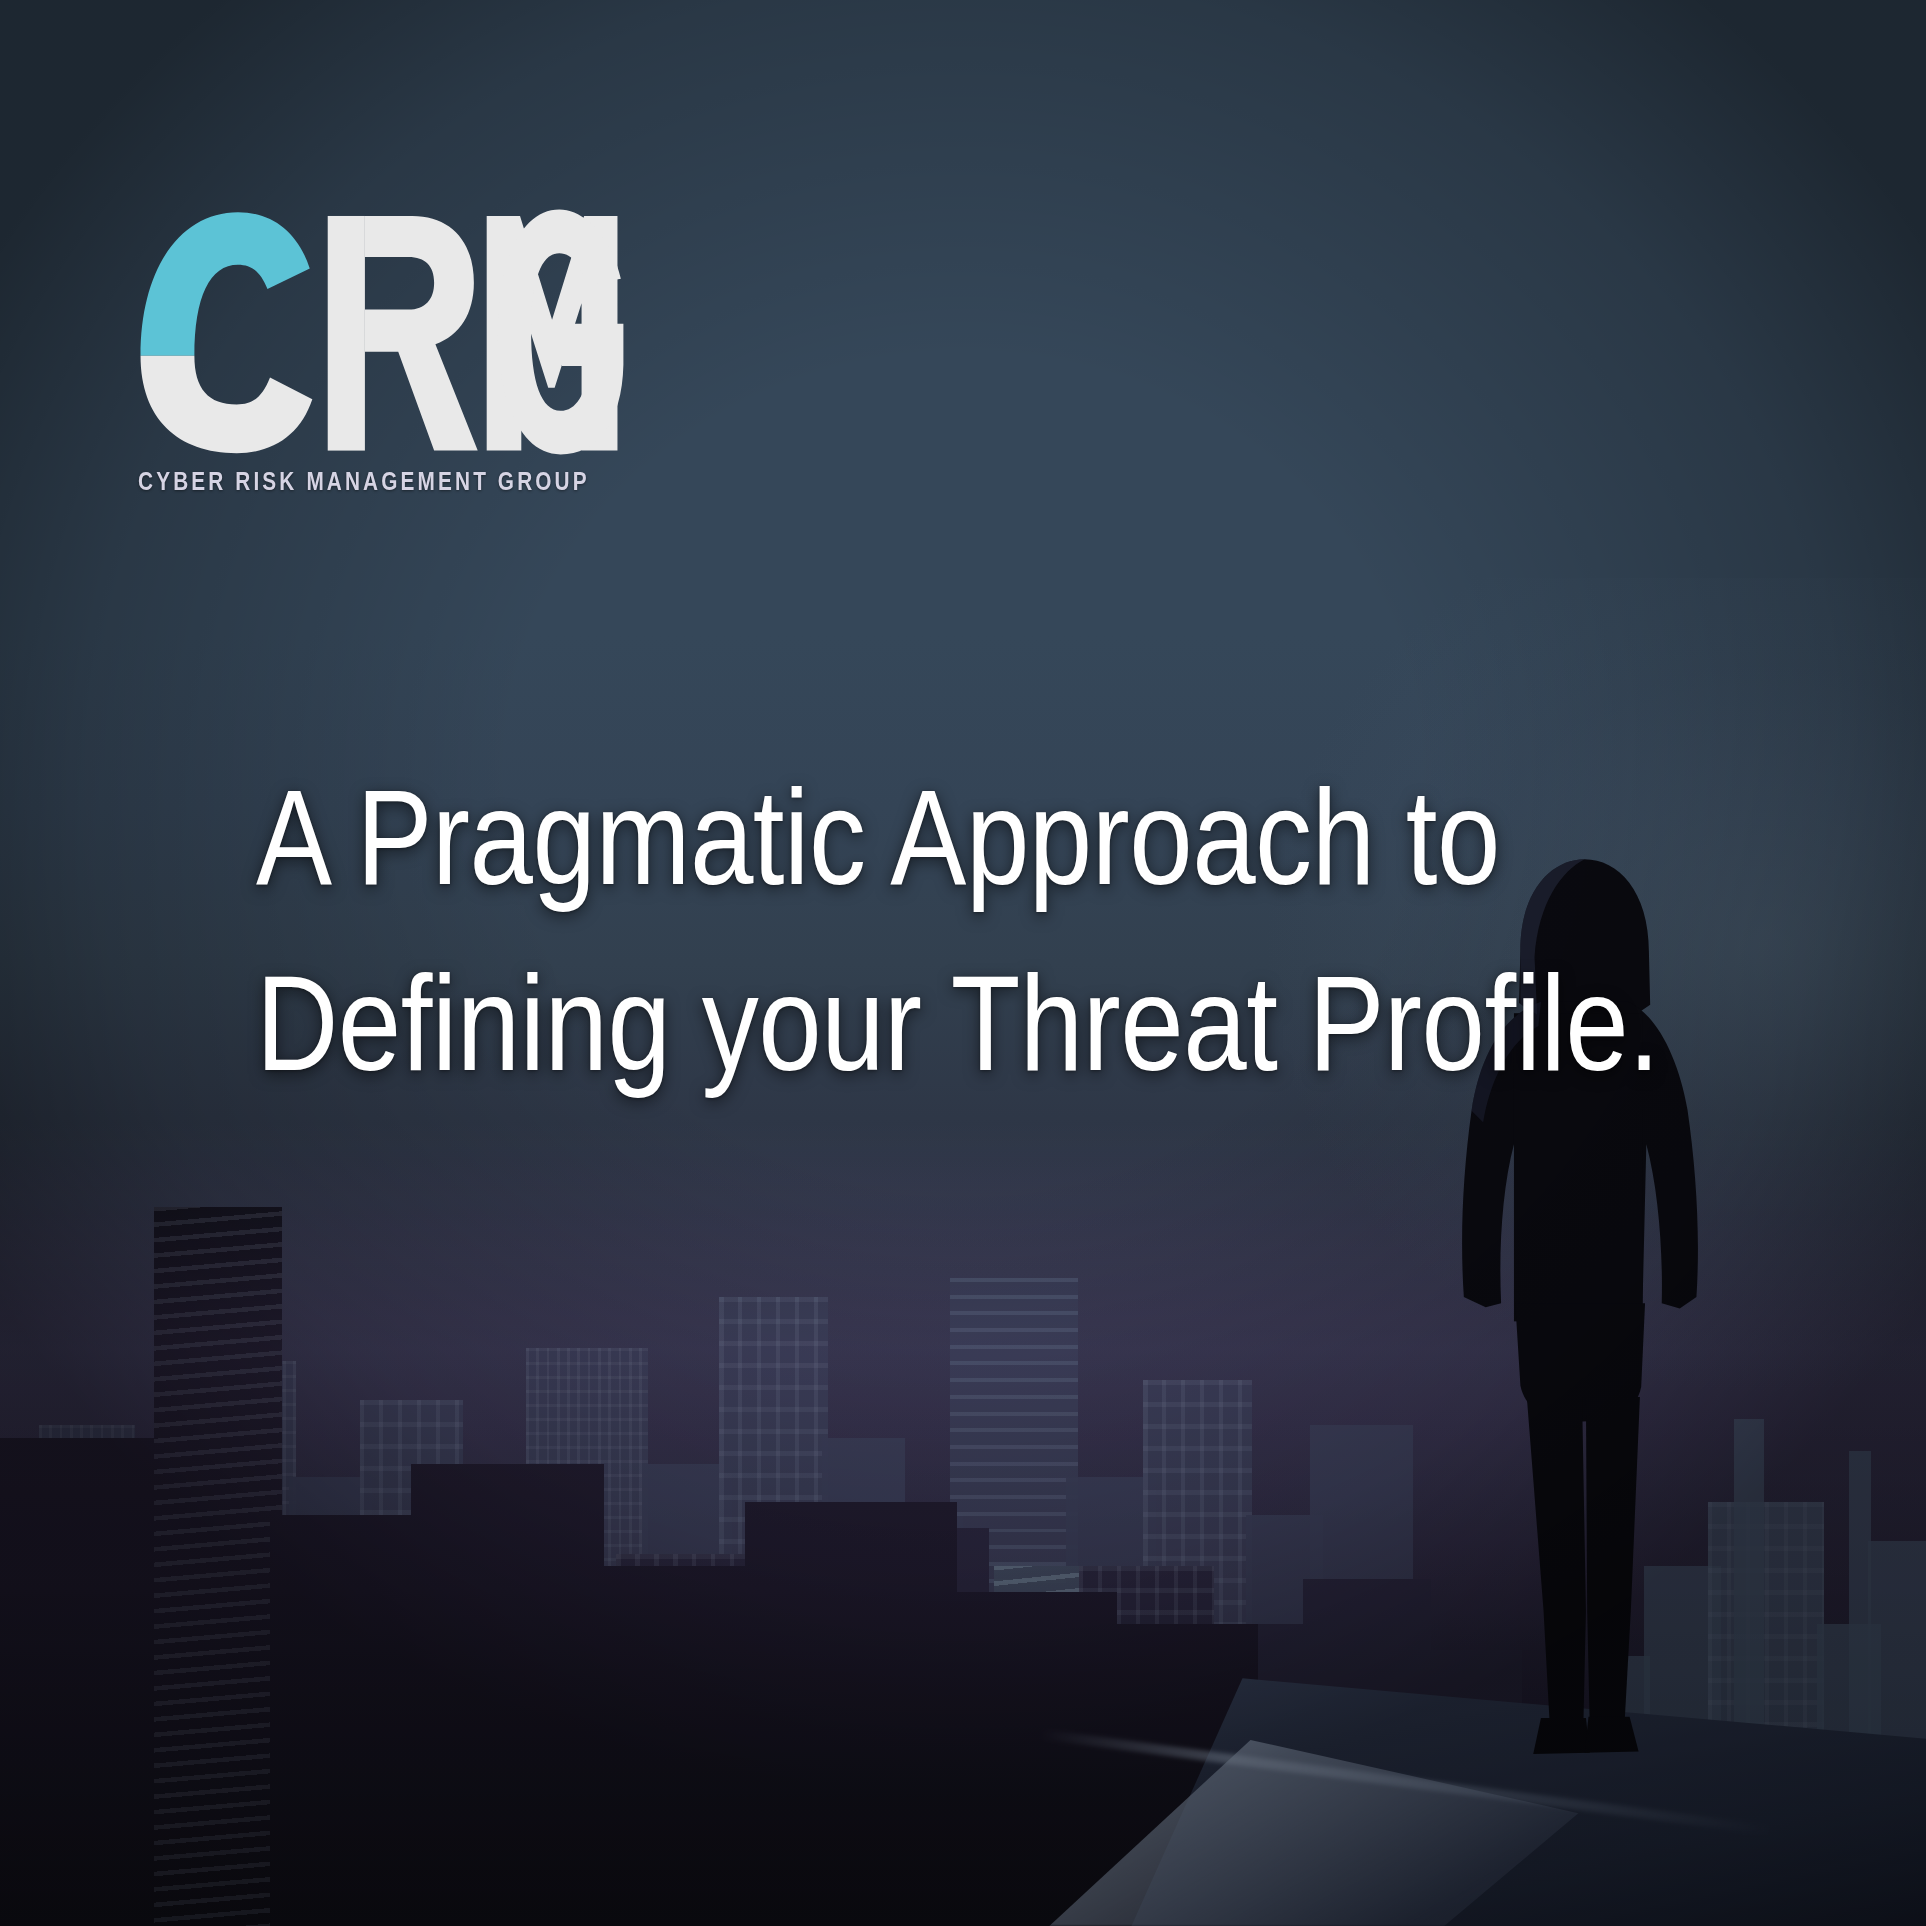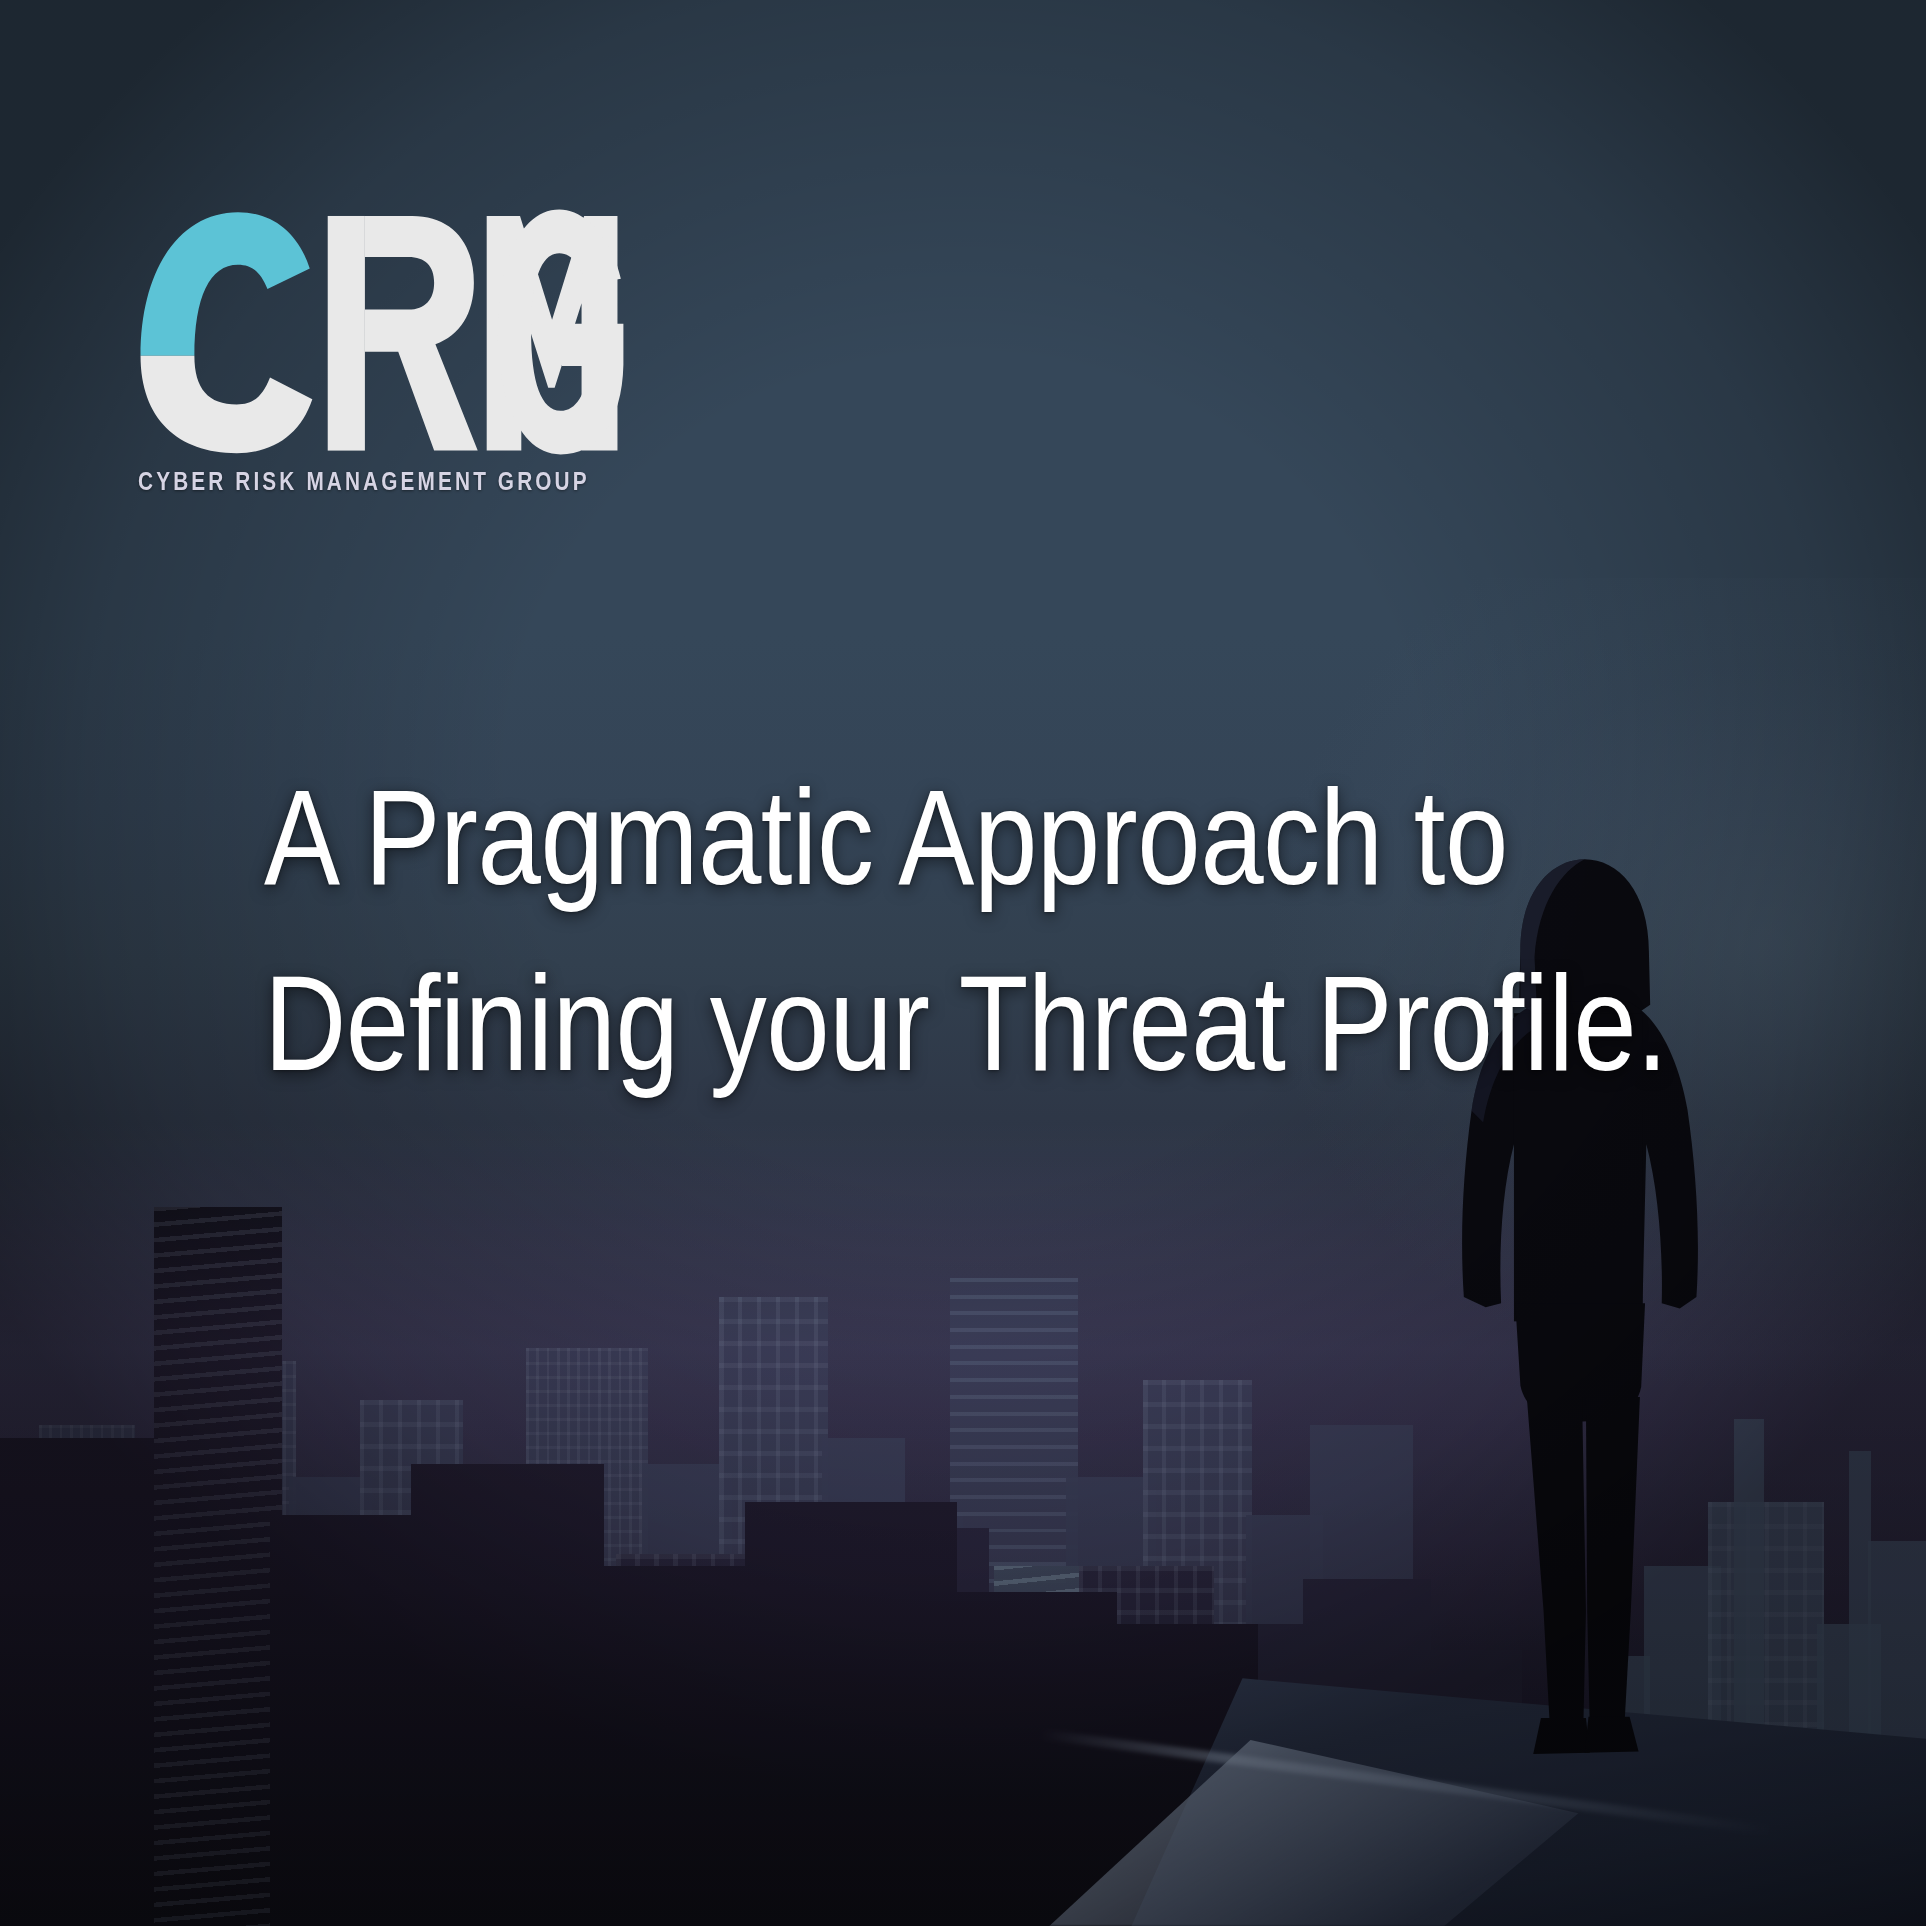--- a/index.html
+++ b/index.html
@@ -109,21 +109,21 @@
     text-align:center;
     font-family:"Liberation Sans",sans-serif;
     transform:scaleX(.80);
     transform-origin:left center;
     white-space:nowrap;
     text-shadow:0 1.3px 3.2px rgba(0,0,0,.45);
   }
 
   
   .headline{
-    position:absolute;left:264px;top:745px;width:1348px;
+    position:absolute;left:256px;top:745px;width:1348px;
     color:#ffffff;
     font-family:"Liberation Sans",sans-serif;
     font-weight:400;
     font-size:135px;
     line-height:186px;
     letter-spacing:-0.6px;
     text-shadow:0 3.9px 16.7px rgba(0,0,0,.55),0 1.3px 3.9px rgba(0,0,0,.40);
   }
   .headline .hl{display:block;transform:scaleX(.845);transform-origin:left center;white-space:nowrap;}
 </style>

